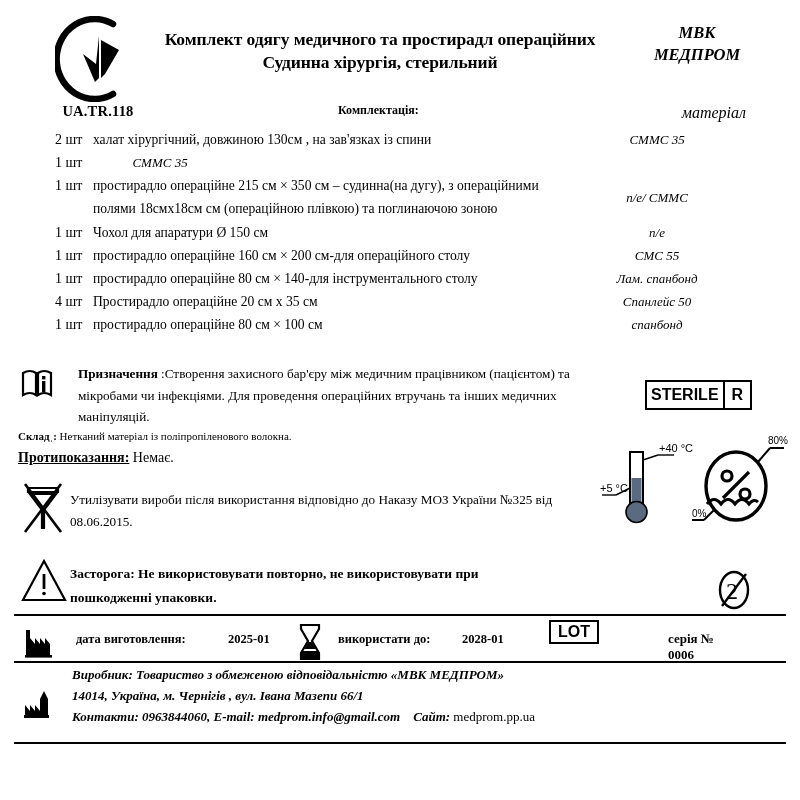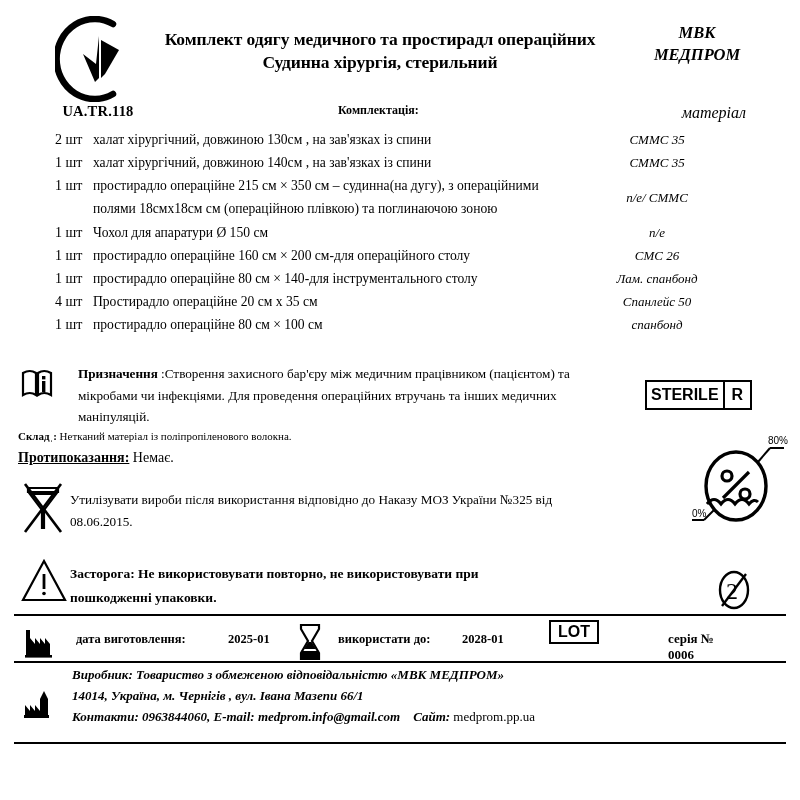--- a/index.html
+++ b/index.html
@@ -351,21 +351,20 @@
   <div class="items">
 
     <div class="item-row">
       <div class="qty">2 шт</div>
       <div class="desc">халат хірургічний,  довжиною 130см , на зав'язках із спини</div>
       <div class="mat">СММС 35</div>
     </div>
 
     <div class="item-row">
       <div class="qty">1 шт</div>
-      <div class="desc">халат хірургічний,  довжиною 140см , на зав'язках із спини</div>
       <div class="mat">СММС 35</div>
     </div>
 
     <div class="item-row tall">
       <div class="qty">1 шт</div>
       <div class="desc">
         <span>простирадло операційне 215 см × 350 см – судинна(на дугу), з операційними</span>
         <span class="cont">полями 18смх18см см (операційною плівкою) та поглинаючою зоною</span>
       </div>
       <div class="mat">n/e/ СММС</div>
@@ -373,21 +372,21 @@
 
     <div class="item-row">
       <div class="qty">1 шт</div>
       <div class="desc">Чохол для апаратури Ø 150 см</div>
       <div class="mat">n/e</div>
     </div>
 
     <div class="item-row">
       <div class="qty">1 шт</div>
       <div class="desc">простирадло операційне 160 см × 200 см-для операційного столу</div>
-      <div class="mat">СМС 26</div>
+      <div class="mat">СМС 55</div>
     </div>
 
     <div class="item-row">
       <div class="qty">1 шт</div>
       <div class="desc">простирадло операційне 80 см × 140-для інструментального столу</div>
       <div class="mat">Лам. спанбонд</div>
     </div>
 
     <div class="item-row">
       <div class="qty">4 шт</div>
@@ -422,20 +421,33 @@
   </div>
 
   <div class="sklad">
     <b>Складˌ:</b><span> Нетканий матеріал із поліпропіленового волокна.</span>
   </div>
 
   <div class="contra">
     <span class="lbl">Протипоказання:</span><span>  Немає.</span>
   </div>
 
+  <div class="thermo">
+    <svg width="110" height="92" viewBox="0 0 110 92">
+      <rect x="30" y="14" width="13" height="54" fill="#ffffff" stroke="#000" stroke-width="2"></rect>
+      <rect x="31.5" y="40" width="10" height="28" fill="#5a6a80"></rect>
+      <circle cx="36.5" cy="74" r="10.5" fill="#5a6a80" stroke="#000" stroke-width="1.6"></circle>
+      <line x1="43" y1="22" x2="58" y2="17" stroke="#000" stroke-width="1.4"></line>
+      <line x1="58" y1="17" x2="74" y2="17" stroke="#000" stroke-width="1.4"></line>
+      <text x="59" y="14" font-family="Liberation Sans, sans-serif" font-size="11">+40 °C</text>
+      <line x1="30" y1="50" x2="16" y2="57" stroke="#000" stroke-width="1.4"></line>
+      <line x1="16" y1="57" x2="2" y2="57" stroke="#000" stroke-width="1.4"></line>
+      <text x="0" y="54" font-family="Liberation Sans, sans-serif" font-size="11">+5 °C</text>
+    </svg>
+  </div>
 
   <div class="humid">
     <svg width="96" height="104" viewBox="0 0 96 104">
       <ellipse cx="44" cy="58" rx="30" ry="34" fill="none" stroke="#000" stroke-width="3.4"></ellipse>
       <path d="M15 76 q7 -9 14 0 q7 -9 14 0 q7 -9 14 0 q5 -6 9 -2" fill="none" stroke="#000" stroke-width="3"></path>
       <circle cx="35" cy="48" r="5" fill="none" stroke="#000" stroke-width="3.2"></circle>
       <circle cx="53" cy="66" r="5" fill="none" stroke="#000" stroke-width="3.2"></circle>
       <line x1="31" y1="70" x2="57" y2="44" stroke="#000" stroke-width="3.2"></line>
       <line x1="66" y1="34" x2="78" y2="20" stroke="#000" stroke-width="2"></line>
       <line x1="78" y1="20" x2="92" y2="20" stroke="#000" stroke-width="2"></line>

